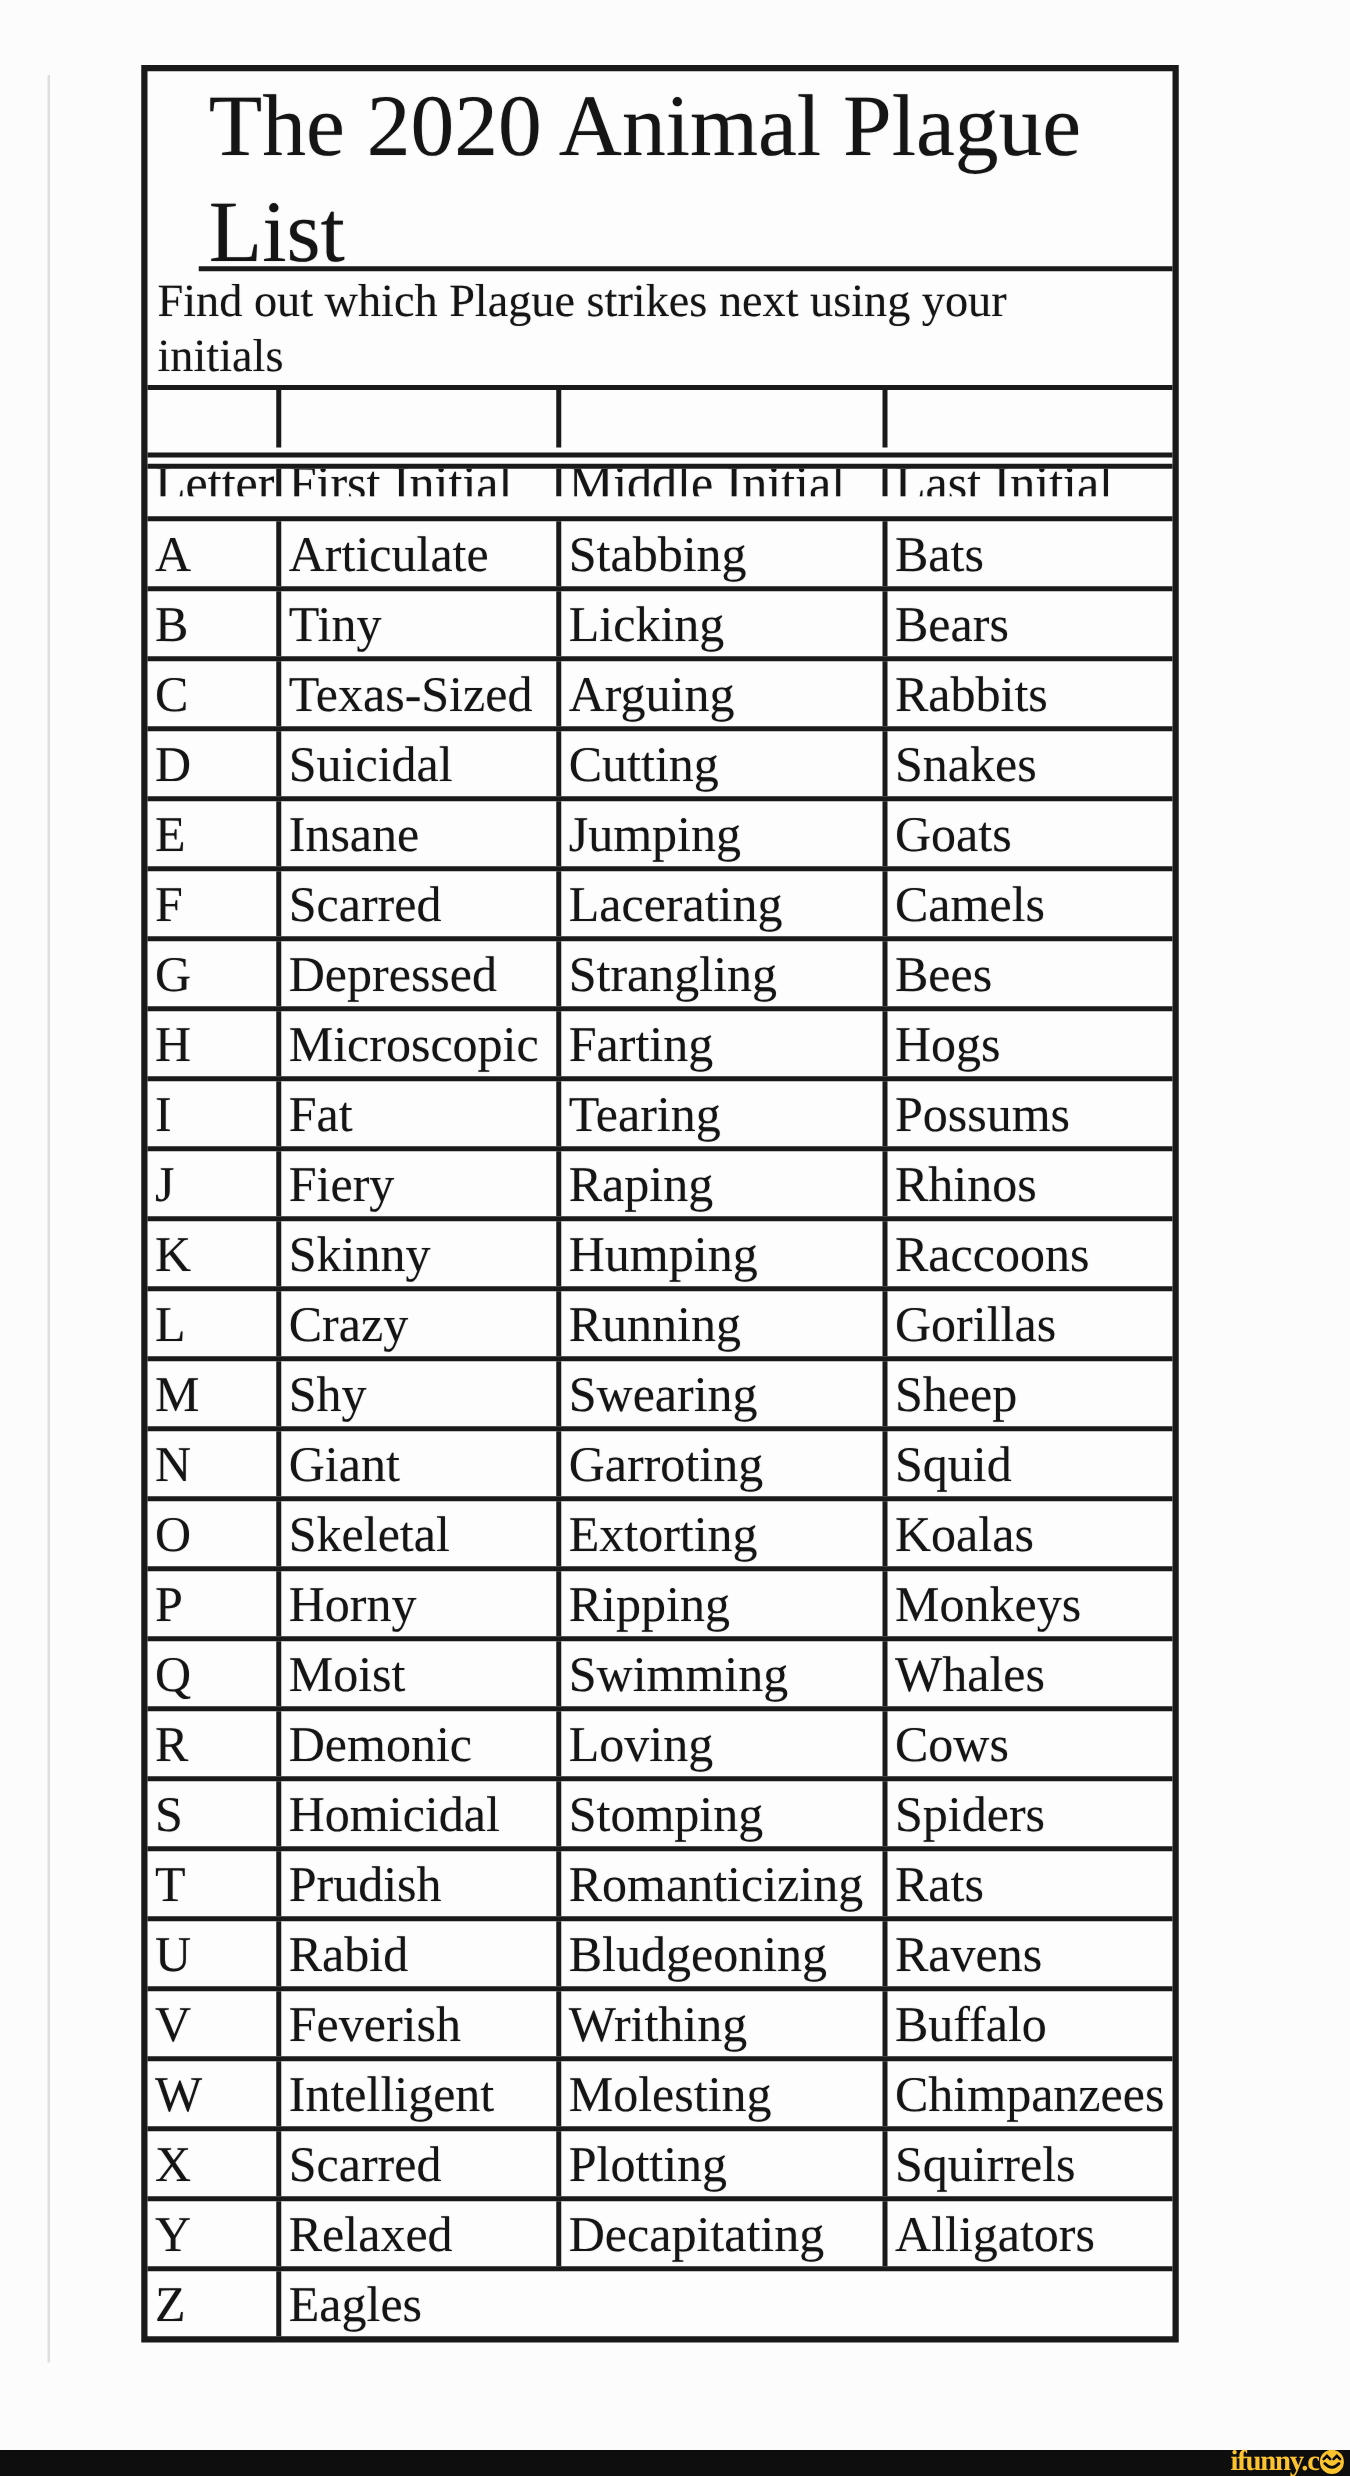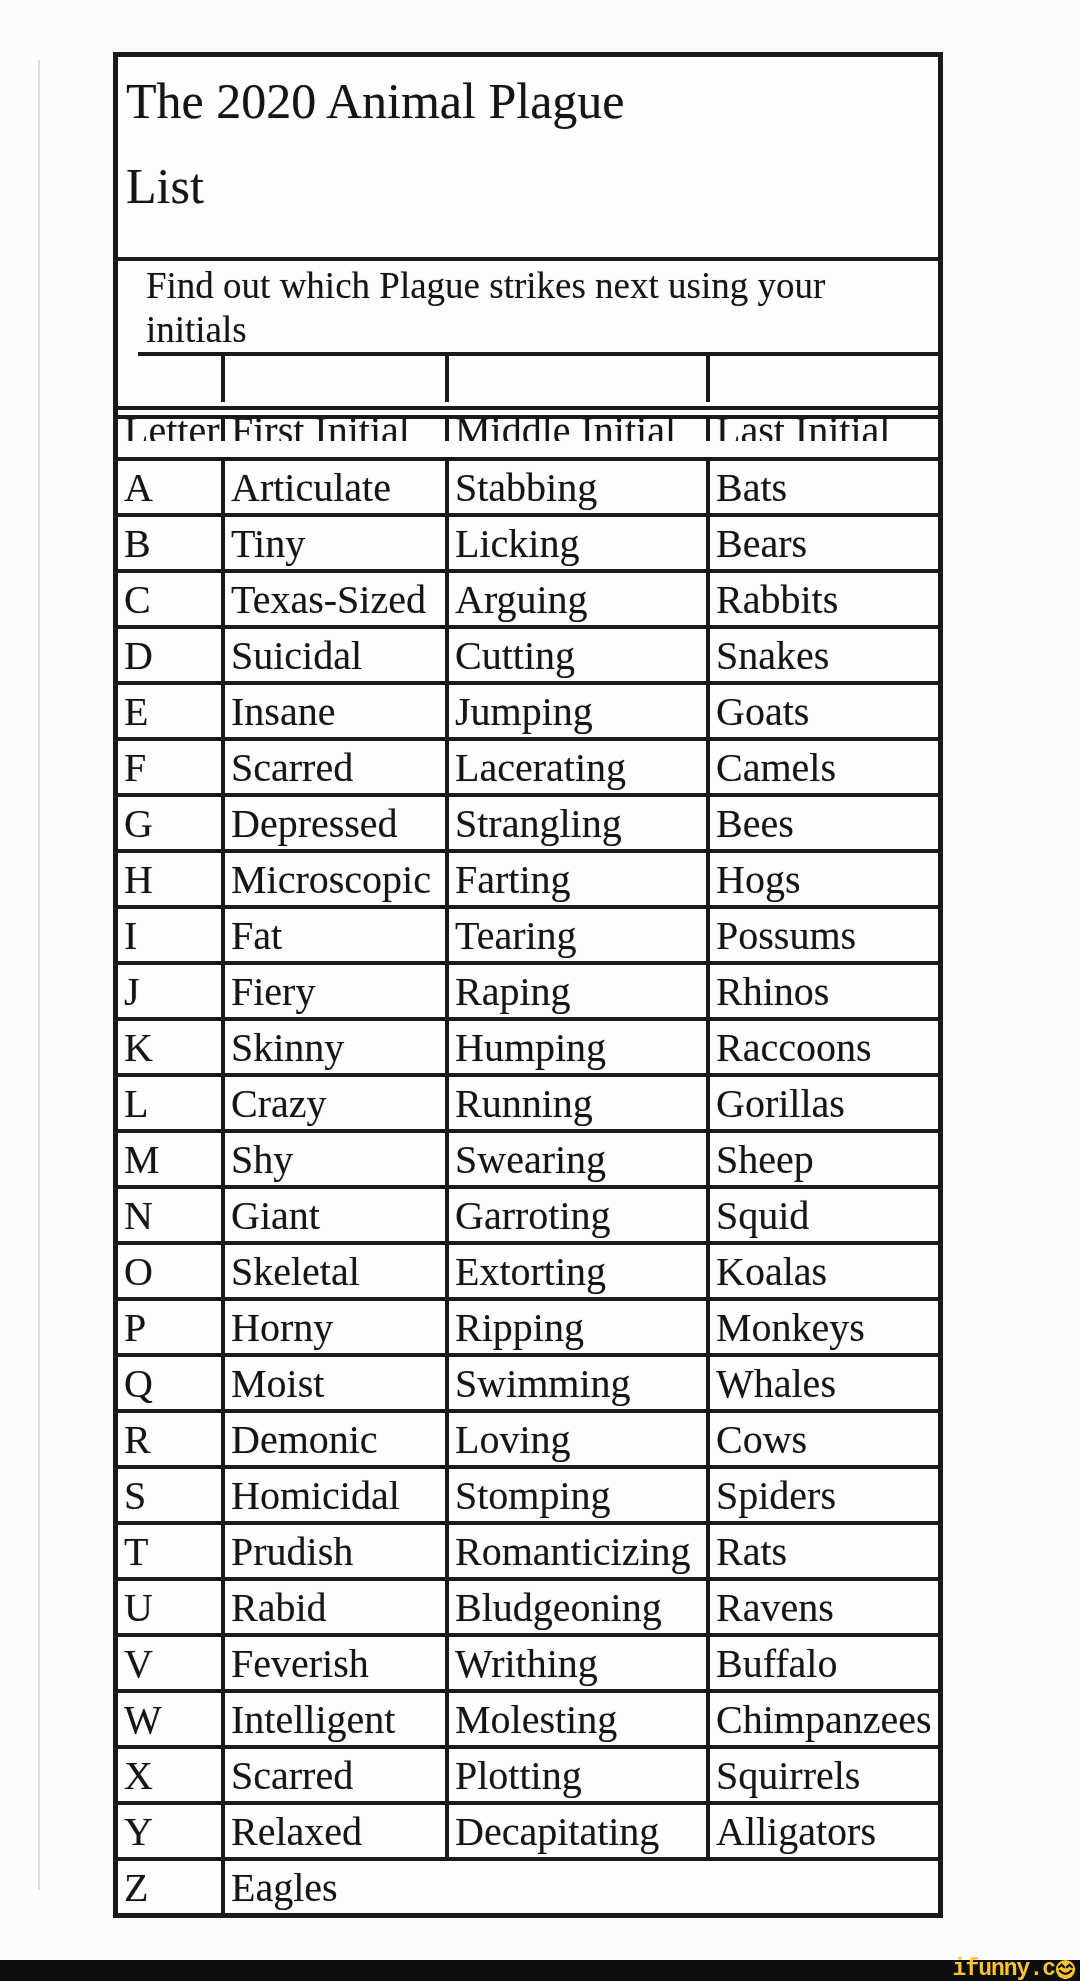--- a/index.html
+++ b/index.html
@@ -14,34 +14,34 @@
     position:absolute;left:38px;top:60px;width:2px;height:1830px;
     background:#dedede;
   }
   .doc{
     position:absolute;left:113px;top:52px;width:830px;
     border:5px solid #1a1a1a;
     box-sizing:border-box;
     background:#fdfdfd;
   }
   .title-cell{
-    box-sizing:border-box;height:204px;
+    box-sizing:border-box;height:160px;
     border-bottom:4px solid #1a1a1a;
     padding:2px 10px 0 8px;
-    font-size:50px;line-height:85px;
+    font-size:70px;line-height:85px;
     letter-spacing:0px;
     text-shadow:0 0 1px rgba(20,20,20,.4);
+    margin-left:41px;
   }
   .subtitle-cell{
     box-sizing:border-box;height:95px;
     border-bottom:4px solid #1a1a1a;
     padding:3px 10px 0 8px;
     font-size:37px;line-height:44px;
     text-shadow:0 0 1px rgba(20,20,20,.35);
-    margin-left:20px;
   }
   .cols{display:grid;grid-template-columns:103px 224px 261px 1fr;}
   .cell{
     box-sizing:border-box;
     display:flex;align-items:center;
     padding-left:6px;padding-right:2px;
     font-size:40px;
     white-space:nowrap;overflow:hidden;
     text-shadow:0 0 1px rgba(20,20,20,.35);
   }
@@ -58,21 +58,21 @@
   .row{height:56px;box-sizing:border-box;border-bottom:4px solid #1a1a1a;}
   .row:last-child{border-bottom:none;height:52px;}
   .row .cell{height:100%;}
   .bottom-bar{
     position:absolute;left:0;top:1960px;width:1080px;height:21px;
     background:#0e0e0e;
   }
   .watermark{
     position:absolute;right:4px;bottom:-1px;
     display:flex;align-items:center;
-    font-family:Liberation Mono, monospace;
+    font-family:Liberation Serif, serif;
     font-weight:bold;font-size:23px;letter-spacing:-1px;
     color:#fdc32f;
   }
   .watermark svg{display:block;margin-left:0px;}
 </style>
 </head>
 <body>
 
 <div class="scan-artifact"></div>
 

